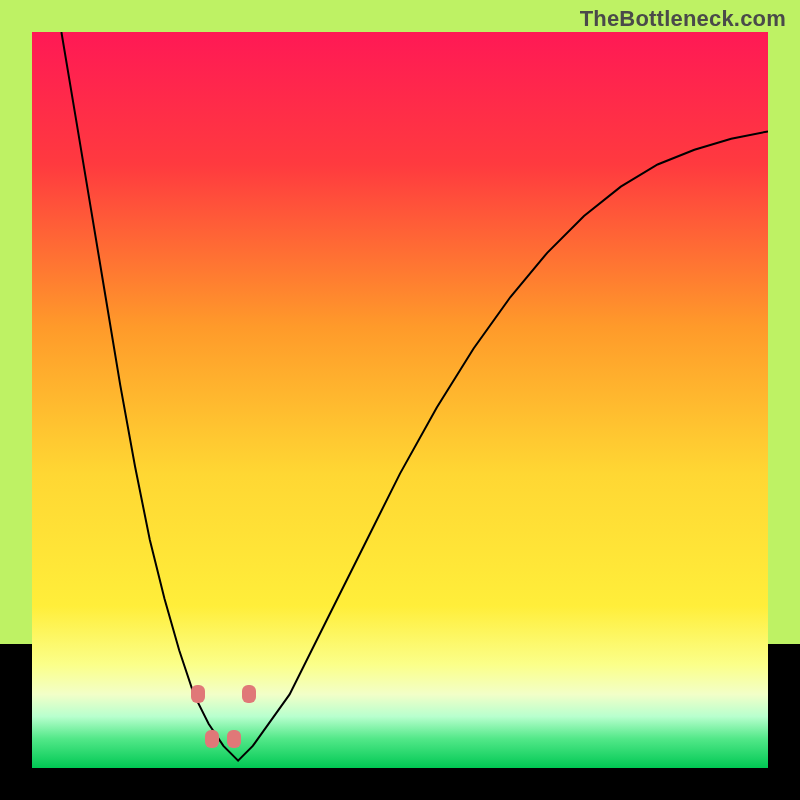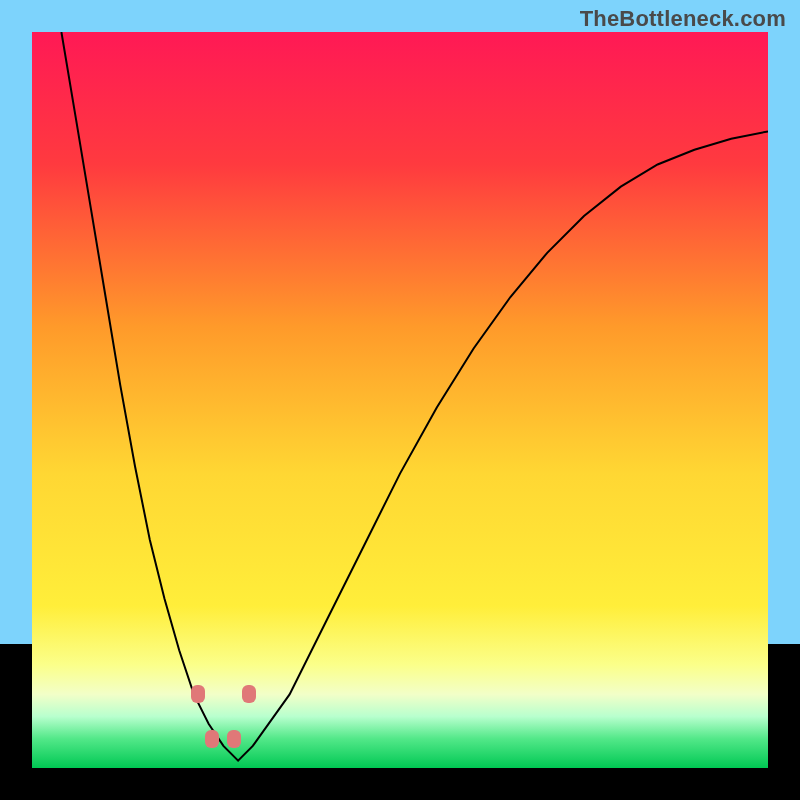--- a/index.html
+++ b/index.html
@@ -7,21 +7,21 @@
     padding: 0;
     width: 800px;
     height: 800px;
     overflow: hidden;
     background: #000;
   }
   .canvas {
     position: relative;
     width: 800px;
     height: 644px;
-    background: #7dd3fc;
+    background: #bef264;
   }
   .plot-area {
     position: absolute;
     left: 32px;
     top: 32px;
     width: 736px;
     height: 736px;
     overflow: hidden;
   }
   .gradient {

